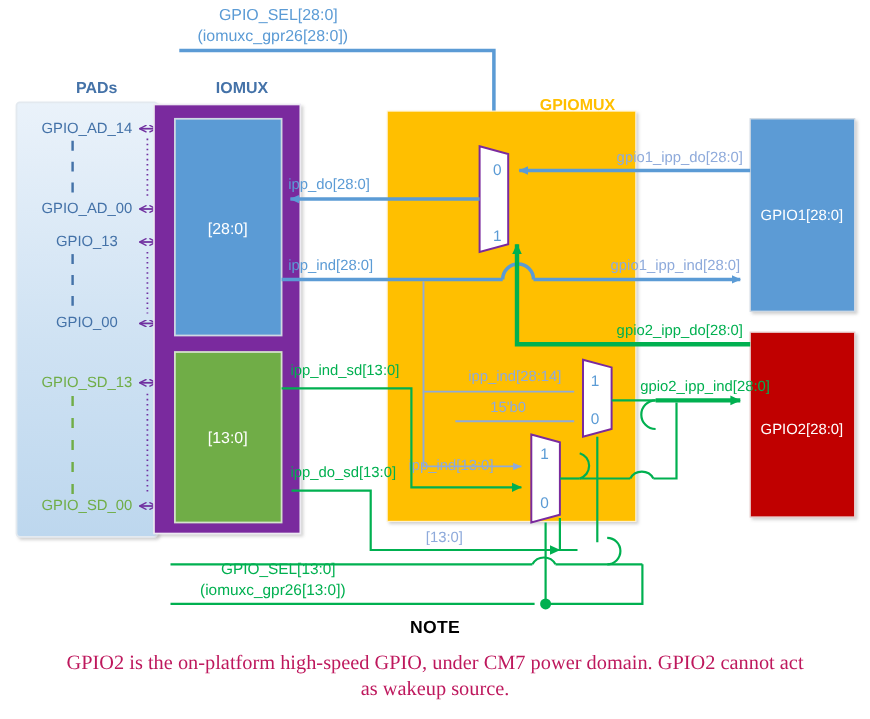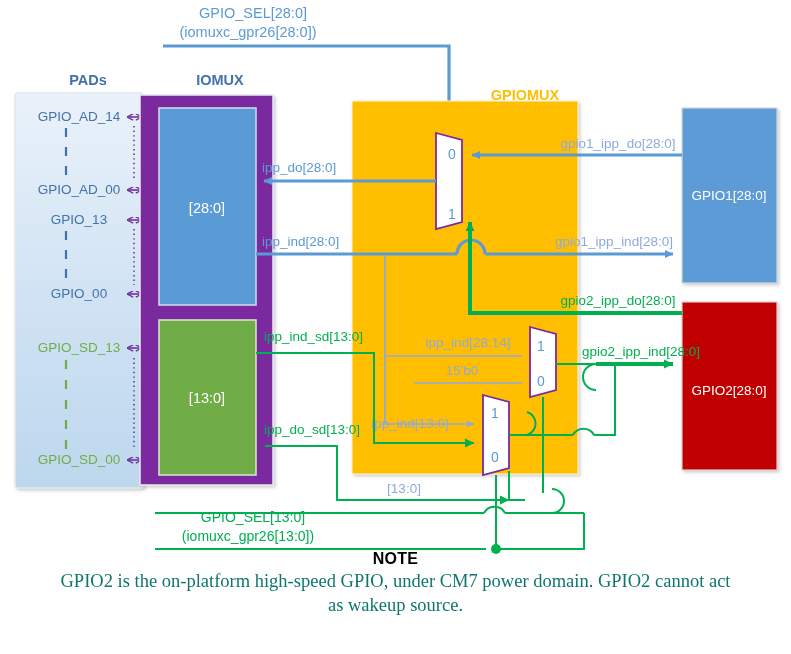--- a/index.html
+++ b/index.html
@@ -25,38 +25,38 @@
     width: 791px;
     height: 654px;
   }
   .svg-label {
     font-family: "Liberation Sans", sans-serif;
     dominant-baseline: middle;
   }
   .note-block {
     position: absolute;
     left: 0;
-    top: 550px;
+    top: 562px;
     width: 791px;
     text-align: center;
     font-family: "Liberation Serif", serif;
   }
   .note-title {
     font-family: "Liberation Sans", sans-serif;
     font-weight: bold;
     font-size: 16px;
     color: #000000;
     letter-spacing: 0.3px;
   }
   .note-body {
     font-family: "Liberation Serif", serif;
     font-size: 18.5px;
-    color: #0f766e;
+    color: #be185d;
     line-height: 1.28;
-    margin-top: 2px;
+    margin-top: 12px;
     padding: 0 60px;
   }
 </style>
 </head>
 <body>
 
 <div id="canvas">
 
   <svg id="diagram-svg" viewBox="0 0 791 654">
     <defs>

